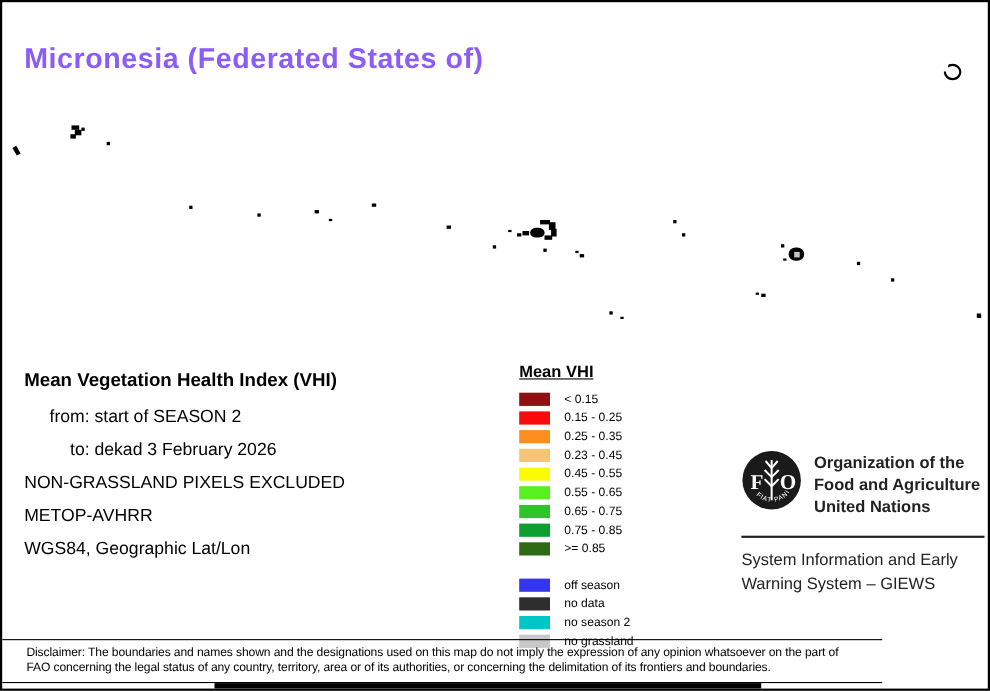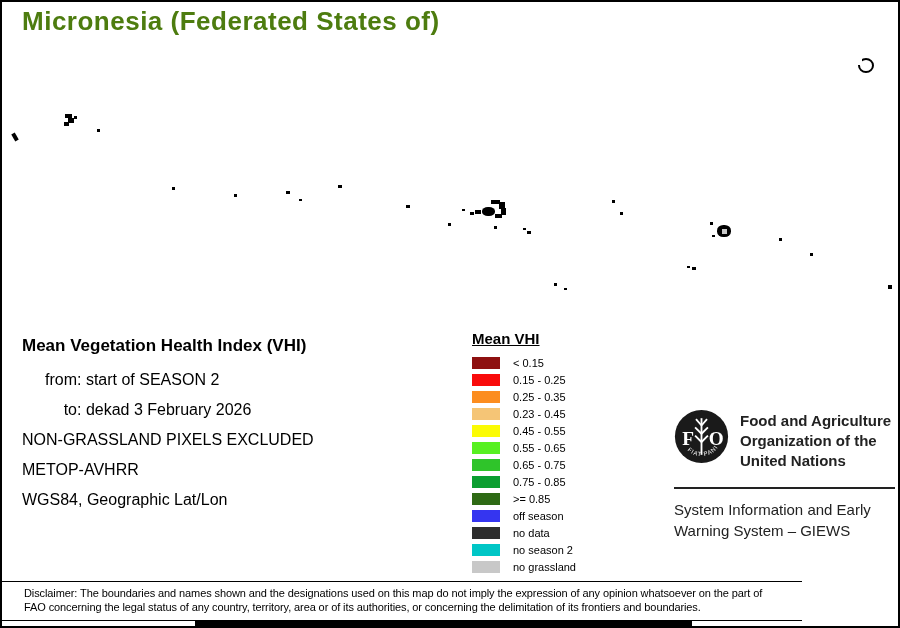--- a/index.html
+++ b/index.html
@@ -5,38 +5,38 @@
   * { margin: 0; padding: 0; box-sizing: border-box; }
   body { background: #ffffff; font-family: "Liberation Sans", sans-serif; }
   .frame {
     position: relative;
     width: 900px; height: 628px;
     border: 2px solid #000;
     background: #fff;
     overflow: hidden;
   }
   .page-title {
-    position: absolute; left: 20px; top: 4px;
-    font-size: 26px; font-weight: bold; color: #4d7c0f;
+    position: absolute; left: 20px; top: 36px;
+    font-size: 26px; font-weight: bold; color: #8b5cf6;
     letter-spacing: 0.5px;
   }
   .map-area { position: absolute; left: 0; top: 0; width: 896px; height: 624px; }
   .island { position: absolute; background: #000; }
 
   .info-block { position: absolute; left: 20px; top: 334px; width: 430px; color: #000; }
   .info-heading { font-size: 17px; font-weight: bold; height: 31px; }
   .info-row { font-size: 16px; height: 30px; line-height: 26px; }
   .info-row .p-label { display: inline-block; width: 55px; text-align: right; }
 
   .legend { position: absolute; left: 470px; top: 328px; width: 190px; }
   .legend-title { font-size: 15px; font-weight: bold; text-decoration: underline; margin-bottom: 7px; }
   .legend-row { display: flex; align-items: center; height: 17px; }
   .legend-swatch { width: 28px; height: 12px; margin-right: 13px; flex: none; }
   .legend-label { font-size: 11px; color: #000; white-space: nowrap; }
-  .legend-extra { }
+  .legend-extra { margin-top: 16px; }
 
   .fao-block { position: absolute; left: 672px; top: 407px; width: 222px; }
   .fao-top { display: flex; align-items: flex-start; }
   .fao-logo { width: 55px; height: 55px; flex: none; }
   .fao-org { margin-left: 11px; font-size: 15px; font-weight: bold; line-height: 20px; color: #222; padding-top: 2px; }
   .fao-divider { border-top: 2px solid #222; margin-top: 16px; width: 221px; }
   .fao-giews { margin-top: 10px; font-size: 15px; line-height: 21px; color: #222; }
 
   .disclaimer-box {
     position: absolute; left: 0; top: 579px; width: 800px; height: 40px;
@@ -177,22 +177,22 @@
         <g stroke="#fff" stroke-width="2" fill="none">
           <line x1="30" y1="10" x2="30" y2="50"></line>
           <path d="M30 18 L24 11 M30 18 L36 11 M30 27 L23 20 M30 27 L37 20 M30 36 L23 29 M30 36 L37 29"></path>
         </g>
         <path id="motto-arc" d="M11 40 A 21.5 21.5 0 0 0 49 40" fill="none"></path>
         <text font-size="6.5" fill="#fff" letter-spacing="1">
           <textPath href="#motto-arc" startOffset="6">FIAT PANIS</textPath>
         </text>
       </svg>
       <div class="fao-org">
+        <div>Organization of the</div>
         <div>Food and Agriculture</div>
-        <div>Organization of the</div>
         <div>United Nations</div>
       </div>
     </div>
     <div class="fao-divider"></div>
     <div class="fao-giews">
       <div>System Information and Early</div>
       <div>Warning System – GIEWS</div>
     </div>
   </div>
 

